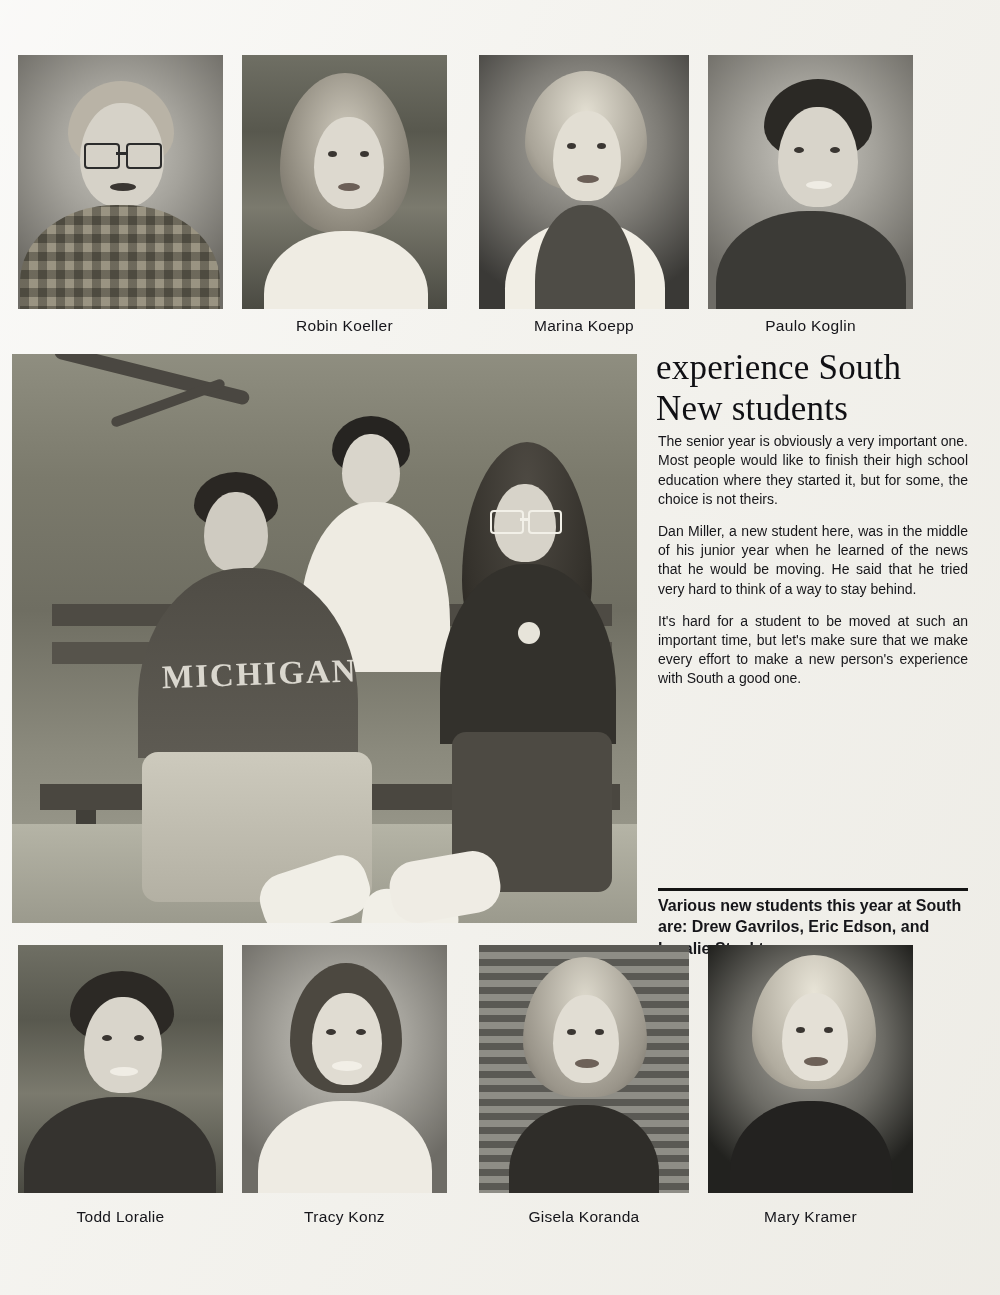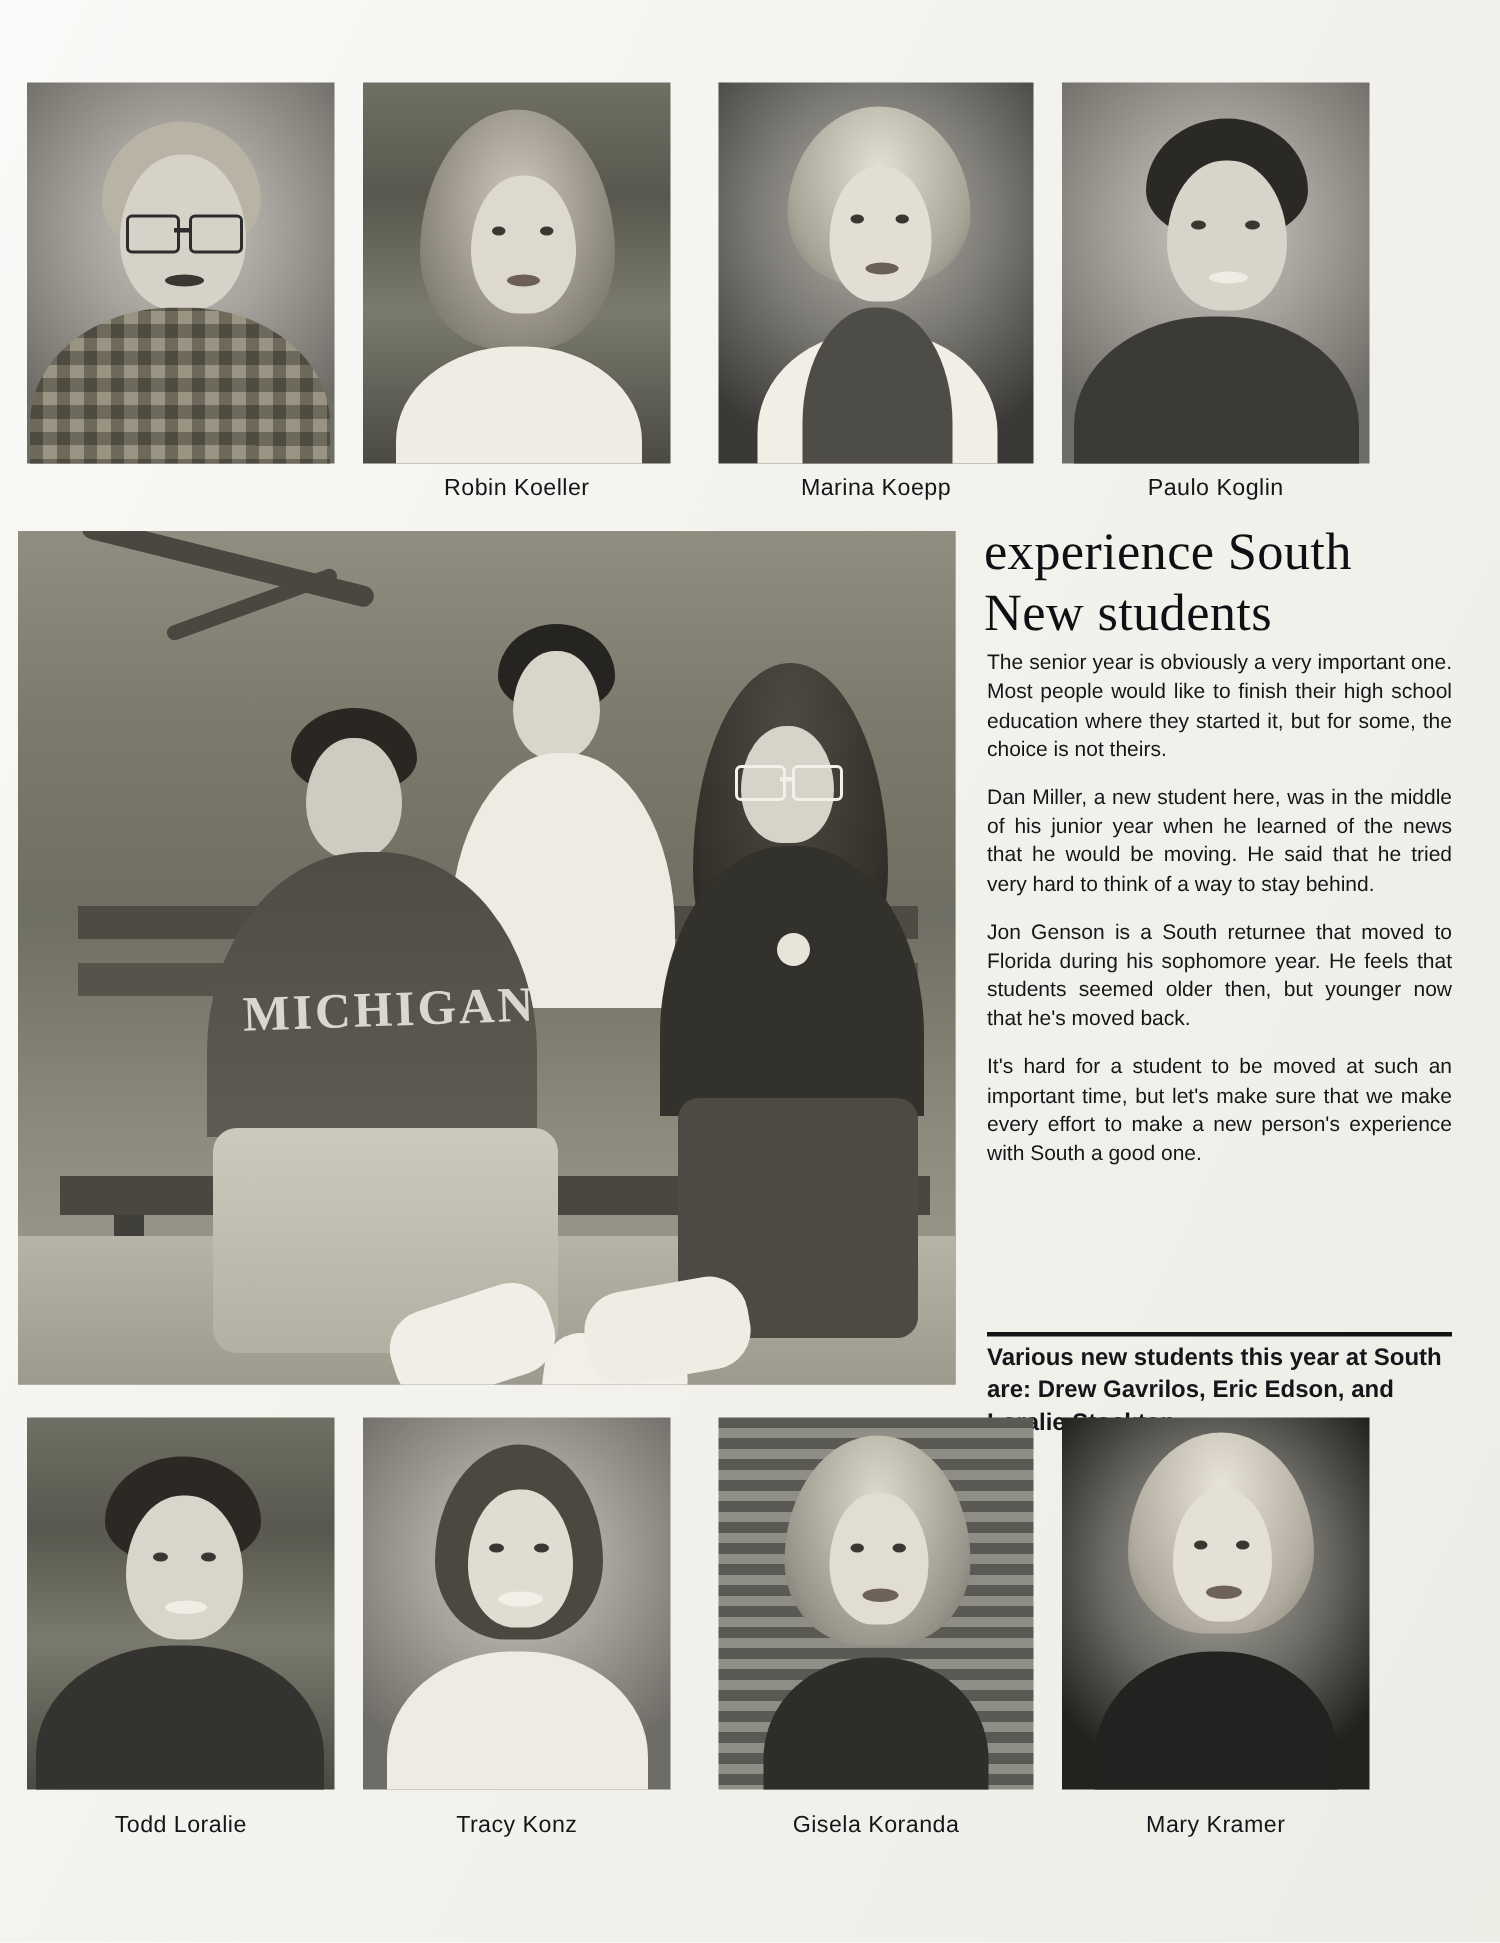--- a/index.html
+++ b/index.html
@@ -251,21 +251,20 @@
   </div>
 
   <div class="headline" style="left:656px; top:348px; width:330px;">
     <div>experience South</div>
     <div>New students</div>
   </div>
 
   <div class="body-col" style="left:658px; top:432px;">
     <p>The senior year is obviously a very important one. Most people would like to finish their high school education where they started it, but for some, the choice is not theirs.</p>
     <p>Dan Miller, a new student here, was in the middle of his junior year when he learned of the news that he would be moving. He said that he tried very hard to think of a way to stay behind.</p>
-    <p>Jon Genson is a South returnee that moved to Florida during his sophomore year. He feels that students seemed older then, but younger now that he's moved back.</p>
     <p>It's hard for a student to be moved at such an important time, but let's make sure that we make every effort to make a new person's experience with South a good one.</p>
   </div>
 
   <div class="rule" style="left:658px; top:888px; width:310px;"></div>
 
   <div class="photo-credit" style="left:658px; top:895px;">Various new students this year at South are: Drew Gavrilos, Eric Edson, and Loralie Stockton.</div>
 
   <div class="photo bg-outdoor" style="left:18px; top:945px; width:205px; height:248px;">
     <div class="grain">
       <div class="hair" style="left:52px; top:26px; width:104px; height:72px; background:#2c2925;"></div>

